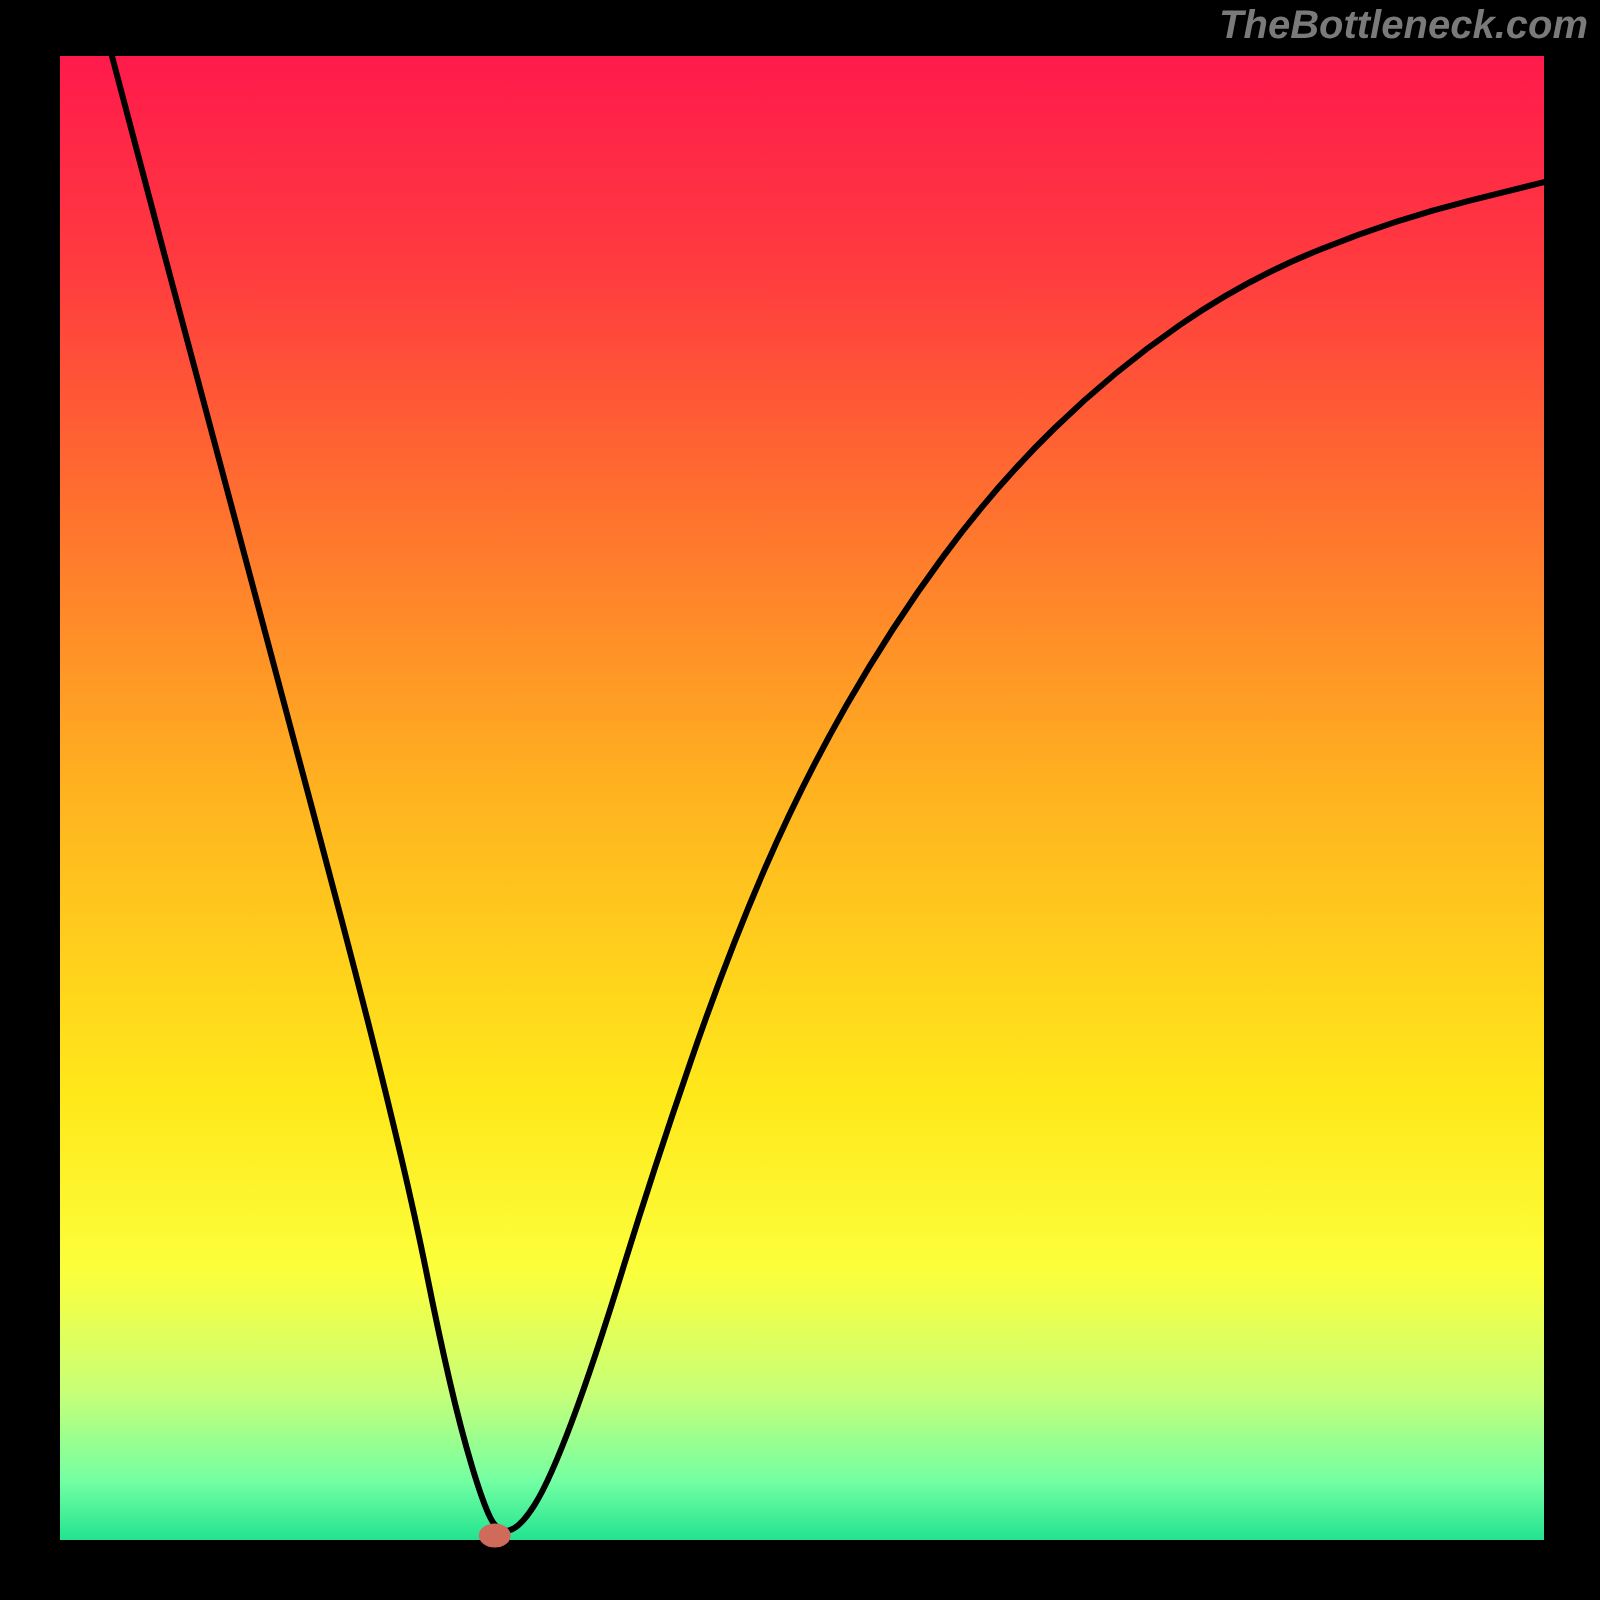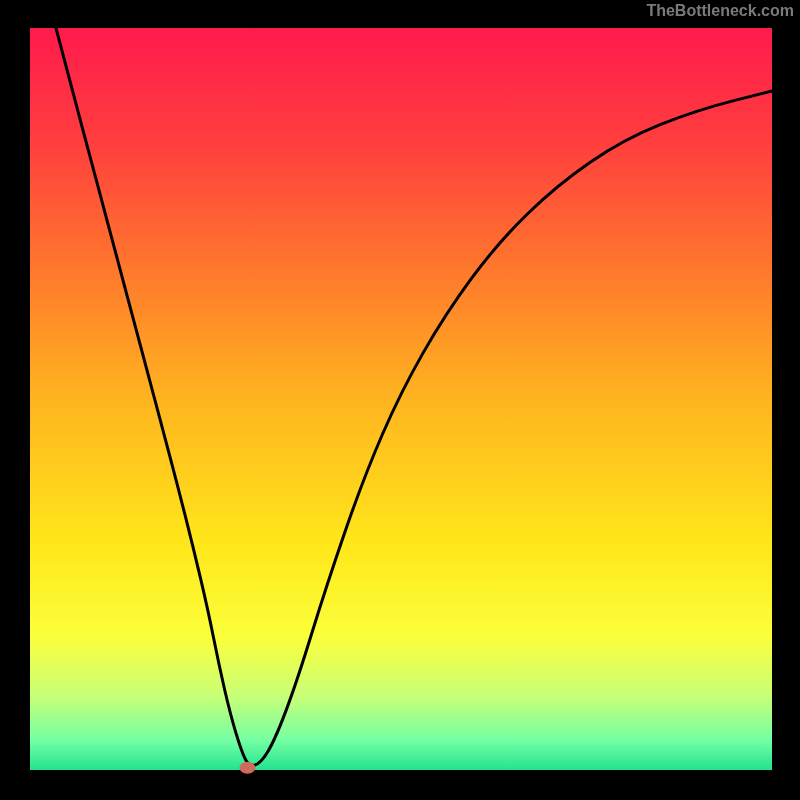--- a/index.html
+++ b/index.html
@@ -14,24 +14,25 @@
     position: relative;
     width: 800px;
     height: 800px;
     background: #000;
   }
   .attribution {
     position: absolute;
     top: 2px;
     right: 6px;
     font-family: Arial, Helvetica, sans-serif;
-    font-size: 16px;
+    font-size: 20px;
     font-weight: bold;
     color: #7a7a7a;
     z-index: 10;
+    font-style: italic;
   }
   svg.plot-svg {
     position: absolute;
     top: 0;
     left: 0;
   }
 </style>
 </head>
 <body>
 

